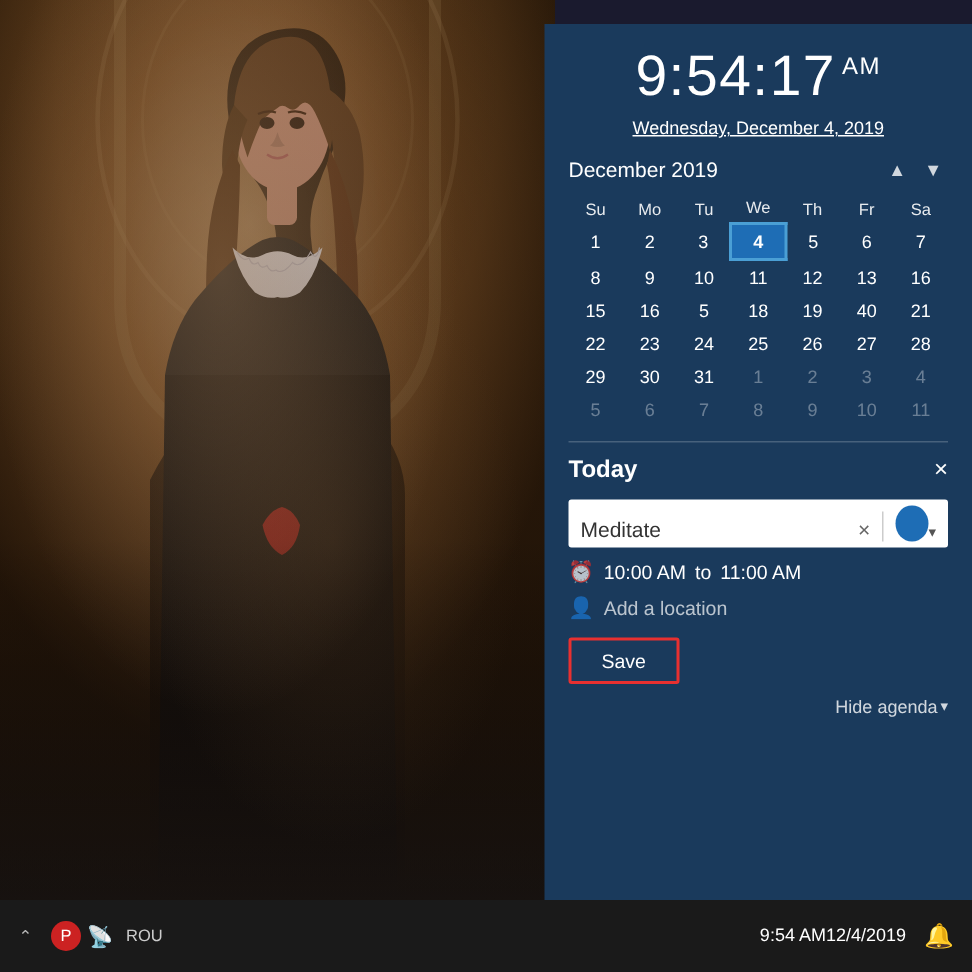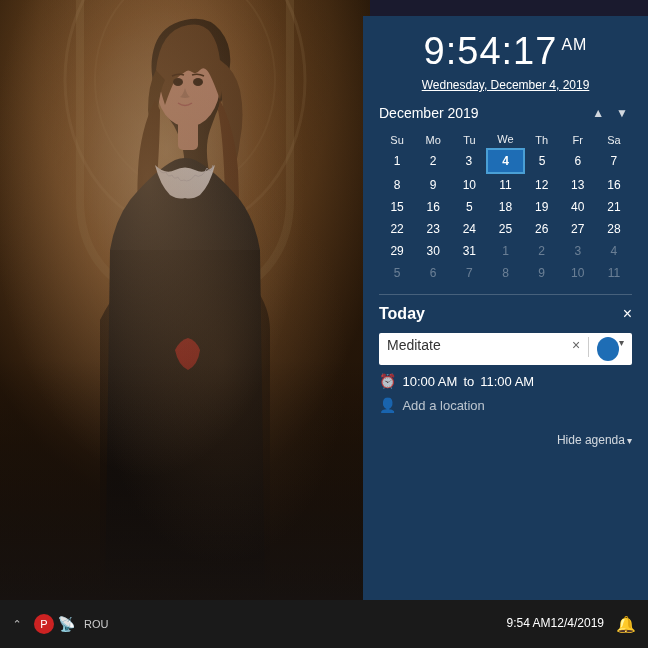--- a/index.html
+++ b/index.html
@@ -203,21 +203,21 @@
       background: none;
       border: none;
       color: white;
       cursor: pointer;
       font-size: 16px;
       line-height: 1;
     }
 
     .event-input-row {
       display: flex;
-      align-items: flex-start;
+      align-items: flex-end;
       background: white;
       border-radius: 2px;
       padding: 4px 8px;
       margin-bottom: 8px;
     }
 
     .event-name-input {
       flex: 1;
       border: none;
       outline: none;
@@ -533,20 +533,21 @@
       <span>to</span>
       <span class="time-link">11:00 AM</span>
     </div>
 
     <div class="event-location-row">
       <span class="location-icon">👤</span>
       <span class="add-location-text">Add a location</span>
     </div>
 
     <div class="event-actions">
+      <button class="save-btn">Save</button>
     </div>
 
     <div class="hide-agenda">
       <span>Hide agenda</span>
       <span class="chevron-down">▾</span>
     </div>
   </div>
 </div>
 
 <div class="taskbar">

